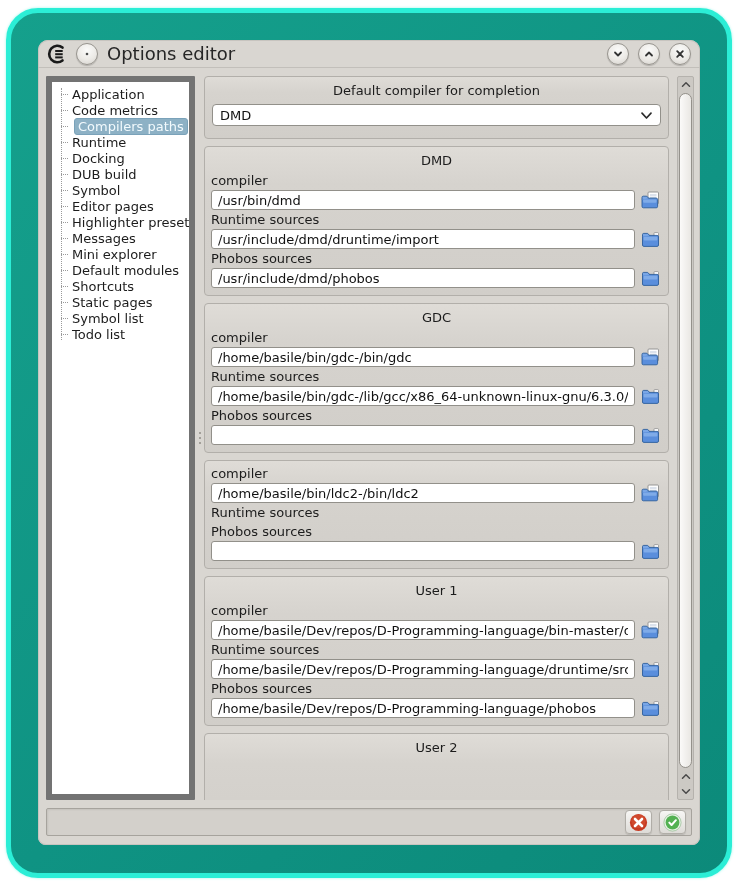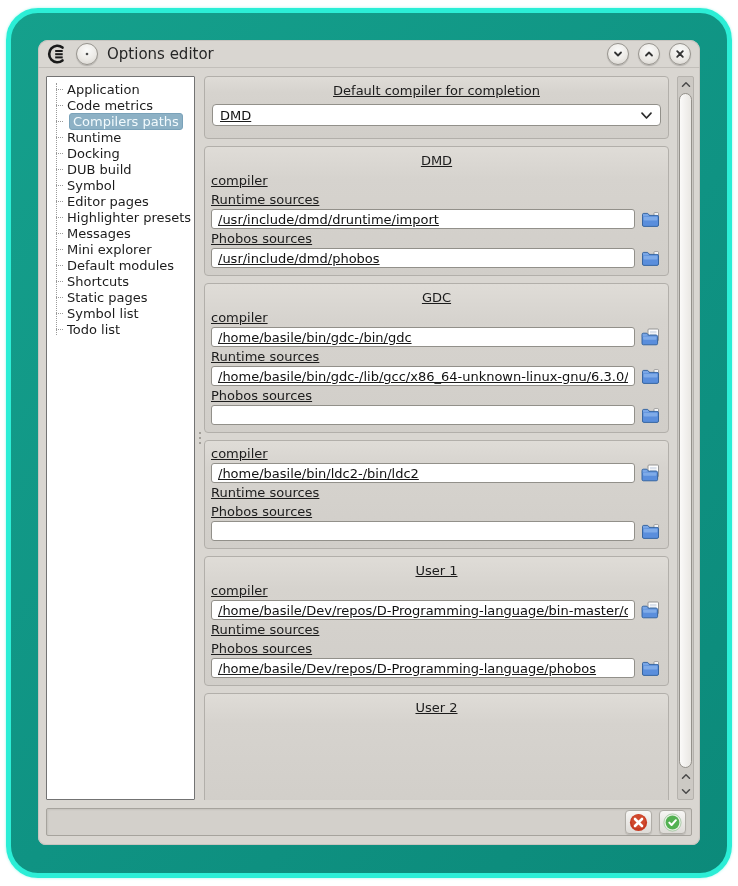--- a/index.html
+++ b/index.html
@@ -18,28 +18,28 @@
 
   
   .titlebar { height:28px; flex:0 0 28px; display:flex; align-items:center; gap:9px;
               padding:0 9px; border-bottom:1px solid #c2bfba; border-radius:10px 10px 0 0; }
   .appicon { width:20px; height:20px; flex:0 0 20px; }
   .circle-btn { width:22px; height:22px; border-radius:50%; border:1px solid #97948e;
                 background:radial-gradient(circle at 50% 32%,#fbfbfa 0%,#eceae6 55%,#d3d0cb 100%);
                 display:flex; align-items:center; justify-content:center; padding:0; cursor:default;
                 box-shadow:0 1px 1px rgba(0,0,0,.18); }
   .circle-btn svg { display:block; }
-  .wtitle { font-size:15px; color:#262626; flex:1 1 auto; }
+  .wtitle { font-size:18px; color:#262626; flex:1 1 auto; }
   .winctrl { display:flex; gap:9px; align-items:center; }
 
   
   .bodyrow { flex:1 1 auto; display:flex; padding:8px 6px 4px 8px; min-height:0; }
 
   
-  .sidebar { width:149px; flex:0 0 149px; background:#ffffff; border:1px solid #737373;
+  .sidebar { width:149px; flex:0 0 149px; background:#ffffff; border:6px solid #737373;
              border-radius:1px; overflow:hidden; position:relative; padding:4px 2px 2px 4px; }
   .tree { list-style:none; position:relative; }
   .tree::before { content:""; position:absolute; left:5px; top:2px; height:252px;
                   border-left:1px dotted #9a9a9a; }
   .tree li { height:16px; display:flex; align-items:center; white-space:nowrap; cursor:default; }
   .tree li::before { content:""; width:7px; flex:0 0 7px; margin-left:5px;
                      border-top:1px dotted #9a9a9a; }
   .tree .lbl { padding:0 4px; line-height:15px; border-radius:3px; color:#1c1c1c; }
   .tree li.sel .lbl { background:#8db1c5; border:1px solid #7aa2b9; color:#f2fafd; padding:0 3px;margin-left:6px; }
 
@@ -47,21 +47,21 @@
   .splitter { width:9px; flex:0 0 9px; display:flex; flex-direction:column; align-items:center;
               justify-content:center; gap:3px; cursor:col-resize; }
   .splitter i { width:2px; height:2px; border-radius:50%; background:#8f8c86; display:block; }
 
   
   .scrollhost { flex:1 1 auto; display:flex; min-width:0; }
   .groups { flex:1 1 auto; overflow:hidden; display:flex; flex-direction:column; gap:7px;
             padding-right:5px; min-width:0; }
   .group { border:1px solid #b2afaa; border-radius:4px; flex:0 0 auto;
            background:linear-gradient(#dfdcd7 0%,#d6d3ce 25%,#d1cec9 100%);
-           padding:3px 6px 7px 6px;text-decoration:underline; }
+           padding:3px 6px 7px 6px; }
   .gtitle { text-align:center; padding:3px 0 3px; color:#1c1c1c; }
   .flabel { text-align:left; padding:2px 0 2px; color:#1c1c1c; }
   .frow { display:flex; align-items:center; gap:5px; }
   .frow input { flex:1 1 auto; min-width:0; height:20px; border:1px solid #92908a; border-radius:3px;
                 background:#ffffff; padding:0 6px; font:13px "DejaVu Sans","Liberation Sans",sans-serif;
                 color:#111; outline:none; }
   .icon-btn { flex:0 0 22px; width:22px; height:19px; border:none; background:transparent;
               padding:0; display:flex; align-items:center; justify-content:center; cursor:pointer; }
 
   
@@ -194,139 +194,162 @@
             <svg width="13" height="9" viewBox="0 0 13 9">
                 <polyline points="2,2.2 6.5,7 11,2.2" fill="none" stroke="#2b2b2b" stroke-width="1.7" stroke-linecap="round" stroke-linejoin="round"></polyline>
               </svg>
           </div>
         </div>
 
         <div class="group">
     <div class="gtitle">DMD</div>
 
     <div class="flabel">compiler</div>
-
-    <div class="flabel">Runtime sources</div>
-    <div class="frow">
-      <input type="text" value="/usr/include/dmd/druntime/import" style="">
-      <button class="icon-btn">
-        <svg width="20" height="19" viewBox="0 0 20 19">
-          <rect x="13" y="2.6" width="4.5" height="6" rx="0.8" fill="#fdfdfd" stroke="#8d8d8d" stroke-width="0.8"></rect>
-          <rect x="1.5" y="5.4" width="16" height="11" rx="1.4" fill="#5a8edc" stroke="#2d5d9c" stroke-width="0.9"></rect>
-          <path d="M1.5 6.6 v-2 a1.2 1.2 0 0 1 1.2-1.2 h4 l2.2 2.4" fill="#79a6e6" stroke="#2d5d9c" stroke-width="0.9"></path>
-          <rect x="2.6" y="6.8" width="13.8" height="3.6" rx="1" fill="#86b0ea" opacity="0.85"></rect>
-        </svg>
-      </button>
-    </div>
-
-    <div class="flabel">Phobos sources</div>
-    <div class="frow">
-      <input type="text" value="/usr/include/dmd/phobos" style="">
-      <button class="icon-btn">
-        <svg width="20" height="19" viewBox="0 0 20 19">
-          <rect x="13" y="2.6" width="4.5" height="6" rx="0.8" fill="#fdfdfd" stroke="#8d8d8d" stroke-width="0.8"></rect>
-          <rect x="1.5" y="5.4" width="16" height="11" rx="1.4" fill="#5a8edc" stroke="#2d5d9c" stroke-width="0.9"></rect>
-          <path d="M1.5 6.6 v-2 a1.2 1.2 0 0 1 1.2-1.2 h4 l2.2 2.4" fill="#79a6e6" stroke="#2d5d9c" stroke-width="0.9"></path>
-          <rect x="2.6" y="6.8" width="13.8" height="3.6" rx="1" fill="#86b0ea" opacity="0.85"></rect>
-        </svg>
-      </button>
-    </div>
-  </div>
-          <div class="group">
-    <div class="gtitle">GDC</div>
-
-    <div class="flabel">compiler</div>
-    <div class="frow">
-      <input type="text" value="/home/basile/bin/gdc-/bin/gdc" style="">
+    <div class="frow">
+      <input type="text" value="/usr/bin/dmd" style="">
       <button class="icon-btn">
         <svg width="20" height="19" viewBox="0 0 20 19">
           <rect x="7" y="1" width="10.5" height="12" rx="1" fill="#fdfdfd" stroke="#8d8d8d" stroke-width="0.9"></rect>
           <path d="M9 4 h6.5 M9 6.3 h6.5 M9 8.6 h4.5" stroke="#b9c6da" stroke-width="1"></path>
           <rect x="1" y="7.2" width="15.6" height="9.6" rx="1.4" fill="#5a8edc" stroke="#2d5d9c" stroke-width="0.9"></rect>
           <path d="M1 8.4 v-2 a1.2 1.2 0 0 1 1.2-1.2 h3.6 l2.2 2.4" fill="#79a6e6" stroke="#2d5d9c" stroke-width="0.9"></path>
           <rect x="2.1" y="8.5" width="13.4" height="3.3" rx="1" fill="#86b0ea" opacity="0.85"></rect>
         </svg>
       </button>
     </div>
 
     <div class="flabel">Runtime sources</div>
     <div class="frow">
-      <input type="text" value="/home/basile/bin/gdc-/lib/gcc/x86_64-unknown-linux-gnu/6.3.0/include/d" style="">
+      <input type="text" value="/usr/include/dmd/druntime/import" style="">
       <button class="icon-btn">
         <svg width="20" height="19" viewBox="0 0 20 19">
           <rect x="13" y="2.6" width="4.5" height="6" rx="0.8" fill="#fdfdfd" stroke="#8d8d8d" stroke-width="0.8"></rect>
           <rect x="1.5" y="5.4" width="16" height="11" rx="1.4" fill="#5a8edc" stroke="#2d5d9c" stroke-width="0.9"></rect>
           <path d="M1.5 6.6 v-2 a1.2 1.2 0 0 1 1.2-1.2 h4 l2.2 2.4" fill="#79a6e6" stroke="#2d5d9c" stroke-width="0.9"></path>
           <rect x="2.6" y="6.8" width="13.8" height="3.6" rx="1" fill="#86b0ea" opacity="0.85"></rect>
         </svg>
       </button>
     </div>
 
     <div class="flabel">Phobos sources</div>
     <div class="frow">
-      <input type="text" style="">
+      <input type="text" value="/usr/include/dmd/phobos" style="">
       <button class="icon-btn">
         <svg width="20" height="19" viewBox="0 0 20 19">
           <rect x="13" y="2.6" width="4.5" height="6" rx="0.8" fill="#fdfdfd" stroke="#8d8d8d" stroke-width="0.8"></rect>
           <rect x="1.5" y="5.4" width="16" height="11" rx="1.4" fill="#5a8edc" stroke="#2d5d9c" stroke-width="0.9"></rect>
           <path d="M1.5 6.6 v-2 a1.2 1.2 0 0 1 1.2-1.2 h4 l2.2 2.4" fill="#79a6e6" stroke="#2d5d9c" stroke-width="0.9"></path>
           <rect x="2.6" y="6.8" width="13.8" height="3.6" rx="1" fill="#86b0ea" opacity="0.85"></rect>
         </svg>
       </button>
     </div>
   </div>
           <div class="group">
+    <div class="gtitle">GDC</div>
 
     <div class="flabel">compiler</div>
     <div class="frow">
-      <input type="text" value="/home/basile/bin/ldc2-/bin/ldc2" style="">
+      <input type="text" value="/home/basile/bin/gdc-/bin/gdc" style="">
       <button class="icon-btn">
         <svg width="20" height="19" viewBox="0 0 20 19">
           <rect x="7" y="1" width="10.5" height="12" rx="1" fill="#fdfdfd" stroke="#8d8d8d" stroke-width="0.9"></rect>
           <path d="M9 4 h6.5 M9 6.3 h6.5 M9 8.6 h4.5" stroke="#b9c6da" stroke-width="1"></path>
           <rect x="1" y="7.2" width="15.6" height="9.6" rx="1.4" fill="#5a8edc" stroke="#2d5d9c" stroke-width="0.9"></rect>
           <path d="M1 8.4 v-2 a1.2 1.2 0 0 1 1.2-1.2 h3.6 l2.2 2.4" fill="#79a6e6" stroke="#2d5d9c" stroke-width="0.9"></path>
           <rect x="2.1" y="8.5" width="13.4" height="3.3" rx="1" fill="#86b0ea" opacity="0.85"></rect>
         </svg>
       </button>
     </div>
 
     <div class="flabel">Runtime sources</div>
+    <div class="frow">
+      <input type="text" value="/home/basile/bin/gdc-/lib/gcc/x86_64-unknown-linux-gnu/6.3.0/include/d" style="">
+      <button class="icon-btn">
+        <svg width="20" height="19" viewBox="0 0 20 19">
+          <rect x="13" y="2.6" width="4.5" height="6" rx="0.8" fill="#fdfdfd" stroke="#8d8d8d" stroke-width="0.8"></rect>
+          <rect x="1.5" y="5.4" width="16" height="11" rx="1.4" fill="#5a8edc" stroke="#2d5d9c" stroke-width="0.9"></rect>
+          <path d="M1.5 6.6 v-2 a1.2 1.2 0 0 1 1.2-1.2 h4 l2.2 2.4" fill="#79a6e6" stroke="#2d5d9c" stroke-width="0.9"></path>
+          <rect x="2.6" y="6.8" width="13.8" height="3.6" rx="1" fill="#86b0ea" opacity="0.85"></rect>
+        </svg>
+      </button>
+    </div>
 
     <div class="flabel">Phobos sources</div>
     <div class="frow">
       <input type="text" style="">
       <button class="icon-btn">
         <svg width="20" height="19" viewBox="0 0 20 19">
           <rect x="13" y="2.6" width="4.5" height="6" rx="0.8" fill="#fdfdfd" stroke="#8d8d8d" stroke-width="0.8"></rect>
           <rect x="1.5" y="5.4" width="16" height="11" rx="1.4" fill="#5a8edc" stroke="#2d5d9c" stroke-width="0.9"></rect>
           <path d="M1.5 6.6 v-2 a1.2 1.2 0 0 1 1.2-1.2 h4 l2.2 2.4" fill="#79a6e6" stroke="#2d5d9c" stroke-width="0.9"></path>
           <rect x="2.6" y="6.8" width="13.8" height="3.6" rx="1" fill="#86b0ea" opacity="0.85"></rect>
         </svg>
       </button>
     </div>
   </div>
           <div class="group">
-    <div class="gtitle">User 1</div>
 
     <div class="flabel">compiler</div>
     <div class="frow">
-      <input type="text" value="/home/basile/Dev/repos/D-Programming-language/bin-master/dmd" style="">
+      <input type="text" value="/home/basile/bin/ldc2-/bin/ldc2" style="">
       <button class="icon-btn">
         <svg width="20" height="19" viewBox="0 0 20 19">
           <rect x="7" y="1" width="10.5" height="12" rx="1" fill="#fdfdfd" stroke="#8d8d8d" stroke-width="0.9"></rect>
           <path d="M9 4 h6.5 M9 6.3 h6.5 M9 8.6 h4.5" stroke="#b9c6da" stroke-width="1"></path>
           <rect x="1" y="7.2" width="15.6" height="9.6" rx="1.4" fill="#5a8edc" stroke="#2d5d9c" stroke-width="0.9"></rect>
           <path d="M1 8.4 v-2 a1.2 1.2 0 0 1 1.2-1.2 h3.6 l2.2 2.4" fill="#79a6e6" stroke="#2d5d9c" stroke-width="0.9"></path>
           <rect x="2.1" y="8.5" width="13.4" height="3.3" rx="1" fill="#86b0ea" opacity="0.85"></rect>
         </svg>
       </button>
     </div>
 
     <div class="flabel">Runtime sources</div>
+
+    <div class="flabel">Phobos sources</div>
+    <div class="frow">
+      <input type="text" style="">
+      <button class="icon-btn">
+        <svg width="20" height="19" viewBox="0 0 20 19">
+          <rect x="13" y="2.6" width="4.5" height="6" rx="0.8" fill="#fdfdfd" stroke="#8d8d8d" stroke-width="0.8"></rect>
+          <rect x="1.5" y="5.4" width="16" height="11" rx="1.4" fill="#5a8edc" stroke="#2d5d9c" stroke-width="0.9"></rect>
+          <path d="M1.5 6.6 v-2 a1.2 1.2 0 0 1 1.2-1.2 h4 l2.2 2.4" fill="#79a6e6" stroke="#2d5d9c" stroke-width="0.9"></path>
+          <rect x="2.6" y="6.8" width="13.8" height="3.6" rx="1" fill="#86b0ea" opacity="0.85"></rect>
+        </svg>
+      </button>
+    </div>
+  </div>
+          <div class="group">
+    <div class="gtitle">User 1</div>
+
+    <div class="flabel">compiler</div>
+    <div class="frow">
+      <input type="text" value="/home/basile/Dev/repos/D-Programming-language/bin-master/dmd" style="">
+      <button class="icon-btn">
+        <svg width="20" height="19" viewBox="0 0 20 19">
+          <rect x="7" y="1" width="10.5" height="12" rx="1" fill="#fdfdfd" stroke="#8d8d8d" stroke-width="0.9"></rect>
+          <path d="M9 4 h6.5 M9 6.3 h6.5 M9 8.6 h4.5" stroke="#b9c6da" stroke-width="1"></path>
+          <rect x="1" y="7.2" width="15.6" height="9.6" rx="1.4" fill="#5a8edc" stroke="#2d5d9c" stroke-width="0.9"></rect>
+          <path d="M1 8.4 v-2 a1.2 1.2 0 0 1 1.2-1.2 h3.6 l2.2 2.4" fill="#79a6e6" stroke="#2d5d9c" stroke-width="0.9"></path>
+          <rect x="2.1" y="8.5" width="13.4" height="3.3" rx="1" fill="#86b0ea" opacity="0.85"></rect>
+        </svg>
+      </button>
+    </div>
+
+    <div class="flabel">Runtime sources</div>
+    <div class="frow">
+      <input type="text" value="/home/basile/Dev/repos/D-Programming-language/druntime/src" style="">
+      <button class="icon-btn">
+        <svg width="20" height="19" viewBox="0 0 20 19">
+          <rect x="13" y="2.6" width="4.5" height="6" rx="0.8" fill="#fdfdfd" stroke="#8d8d8d" stroke-width="0.8"></rect>
+          <rect x="1.5" y="5.4" width="16" height="11" rx="1.4" fill="#5a8edc" stroke="#2d5d9c" stroke-width="0.9"></rect>
+          <path d="M1.5 6.6 v-2 a1.2 1.2 0 0 1 1.2-1.2 h4 l2.2 2.4" fill="#79a6e6" stroke="#2d5d9c" stroke-width="0.9"></path>
+          <rect x="2.6" y="6.8" width="13.8" height="3.6" rx="1" fill="#86b0ea" opacity="0.85"></rect>
+        </svg>
+      </button>
+    </div>
 
     <div class="flabel">Phobos sources</div>
     <div class="frow">
       <input type="text" value="/home/basile/Dev/repos/D-Programming-language/phobos" style="">
       <button class="icon-btn">
         <svg width="20" height="19" viewBox="0 0 20 19">
           <rect x="13" y="2.6" width="4.5" height="6" rx="0.8" fill="#fdfdfd" stroke="#8d8d8d" stroke-width="0.8"></rect>
           <rect x="1.5" y="5.4" width="16" height="11" rx="1.4" fill="#5a8edc" stroke="#2d5d9c" stroke-width="0.9"></rect>
           <path d="M1.5 6.6 v-2 a1.2 1.2 0 0 1 1.2-1.2 h4 l2.2 2.4" fill="#79a6e6" stroke="#2d5d9c" stroke-width="0.9"></path>
           <rect x="2.6" y="6.8" width="13.8" height="3.6" rx="1" fill="#86b0ea" opacity="0.85"></rect>

